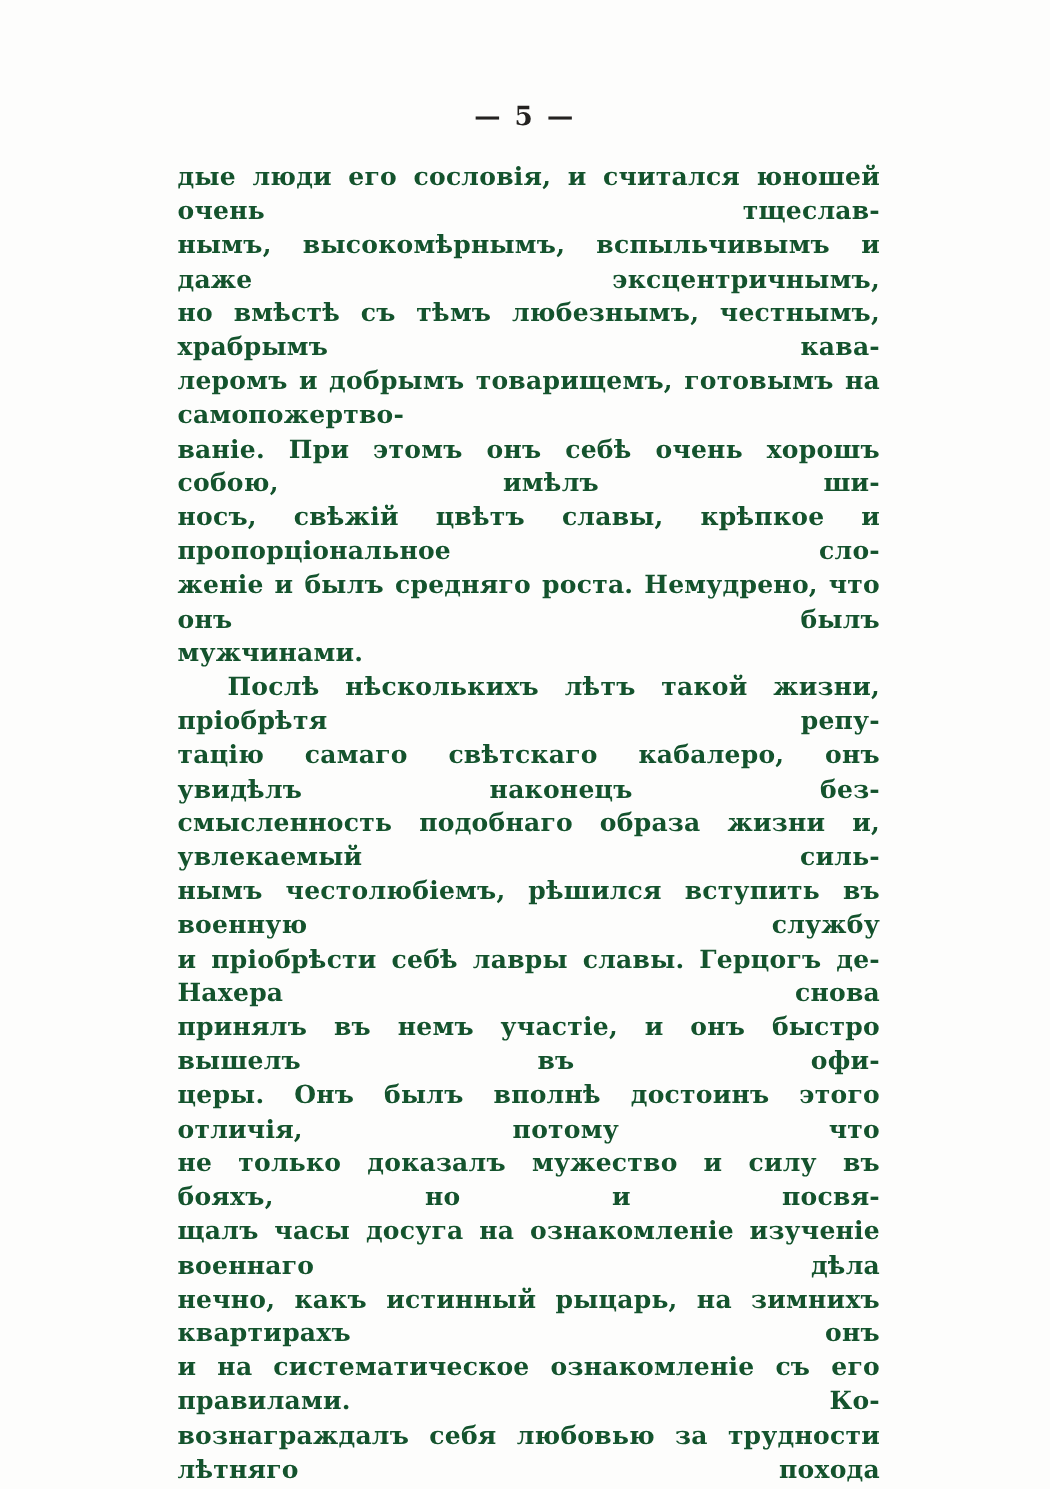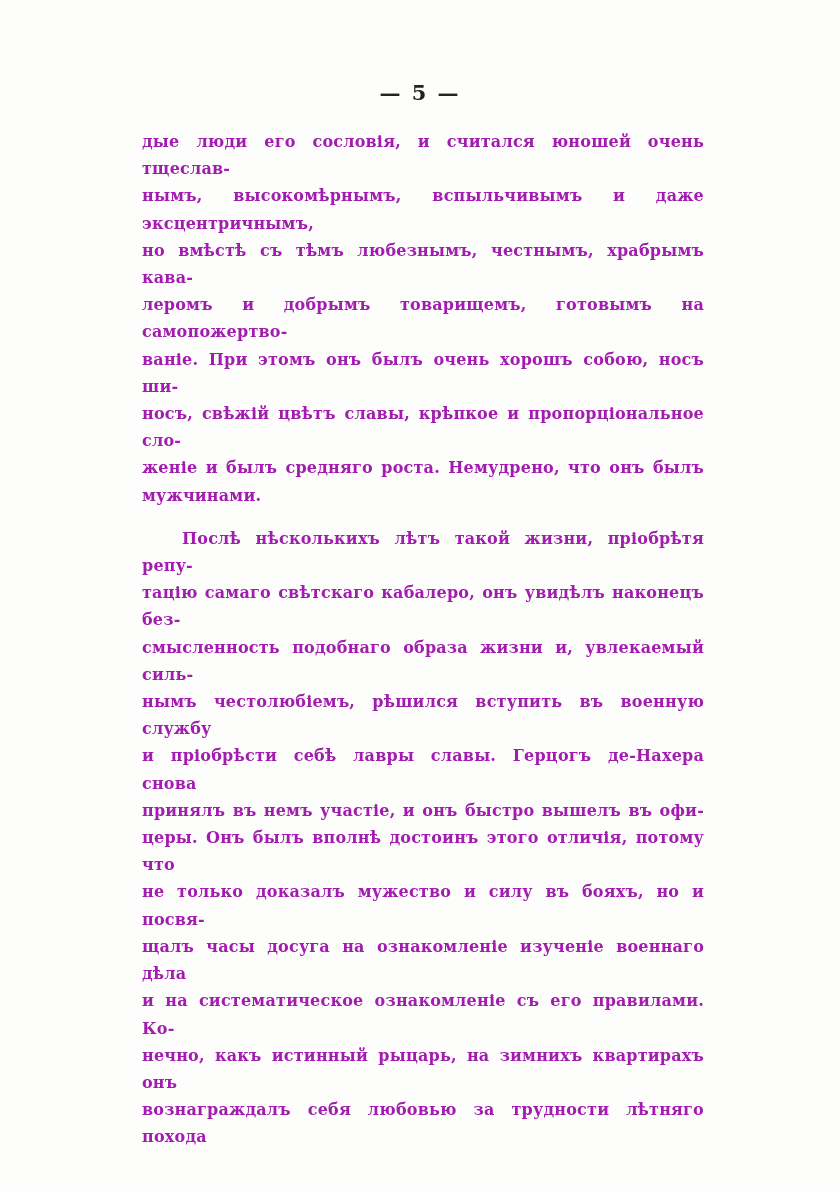--- a/index.html
+++ b/index.html
@@ -31,62 +31,61 @@
     position: absolute;
     top: 128px;
     left: 142px;
     width: 562px;
   }
   .paragraph {
     margin: 0;
     padding: 0;
   }
   .line {
-    font-size: 16px;
+    font-size: 20px;
     font-weight: bold;
     line-height: 27.2px;
     letter-spacing: 0.2px;
     word-spacing: 1px;
     text-align: justify;
     text-align-last: justify;
     white-space: normal;
-    color: #a21caf;
+    color: #14532d;
   }
   .line.lastline {
     text-align-last: left;
   }
   .line.firstline-indent {
     text-indent: 40px;
-    margin-top: 16px;
   }
 </style>
 </head>
 <body>
 
 <div class="scan-page">
   <div class="page-number">— 5 —</div>
   <div class="text-block">
       <div class="paragraph">
         <div class="line">дые люди его сословія, и считался юношей очень тщеслав-</div>
         <div class="line">нымъ, высокомѣрнымъ, вспыльчивымъ и даже эксцентричнымъ,</div>
         <div class="line">но вмѣстѣ съ тѣмъ любезнымъ, честнымъ, храбрымъ кава-</div>
         <div class="line">леромъ и добрымъ товарищемъ, готовымъ на самопожертво-</div>
-        <div class="line">ваніе. При этомъ онъ былъ очень хорошъ собою, носъ ши-</div>
+        <div class="line">ваніе. При этомъ онъ себѣ очень хорошъ собою, имѣлъ ши-</div>
         <div class="line">носъ, свѣжій цвѣтъ славы, крѣпкое и пропорціональное сло-</div>
         <div class="line">женіе и былъ средняго роста. Немудрено, что онъ былъ</div>
         <div class="line lastline">мужчинами.</div>
       </div>
       <div class="paragraph">
         <div class="line firstline-indent">Послѣ нѣсколькихъ лѣтъ такой жизни, пріобрѣтя репу-</div>
         <div class="line">тацію самаго свѣтскаго кабалеро, онъ увидѣлъ наконецъ без-</div>
         <div class="line">смысленность подобнаго образа жизни и, увлекаемый силь-</div>
         <div class="line">нымъ честолюбіемъ, рѣшился вступить въ военную службу</div>
         <div class="line">и пріобрѣсти себѣ лавры славы. Герцогъ де-Нахера снова</div>
         <div class="line">принялъ въ немъ участіе, и онъ быстро вышелъ въ офи-</div>
         <div class="line">церы. Онъ былъ вполнѣ достоинъ этого отличія, потому что</div>
         <div class="line">не только доказалъ мужество и силу въ бояхъ, но и посвя-</div>
         <div class="line">щалъ часы досуга на ознакомленіе изученіе военнаго дѣла</div>
+        <div class="line">нечно, какъ истинный рыцарь, на зимнихъ квартирахъ онъ</div>
         <div class="line">и на систематическое ознакомленіе съ его правилами. Ко-</div>
-        <div class="line">нечно, какъ истинный рыцарь, на зимнихъ квартирахъ онъ</div>
         <div class="line">вознаграждалъ себя любовью за трудности лѣтняго похода</div>
       </div>
     </div>
 </div>
 
 </body></html>

